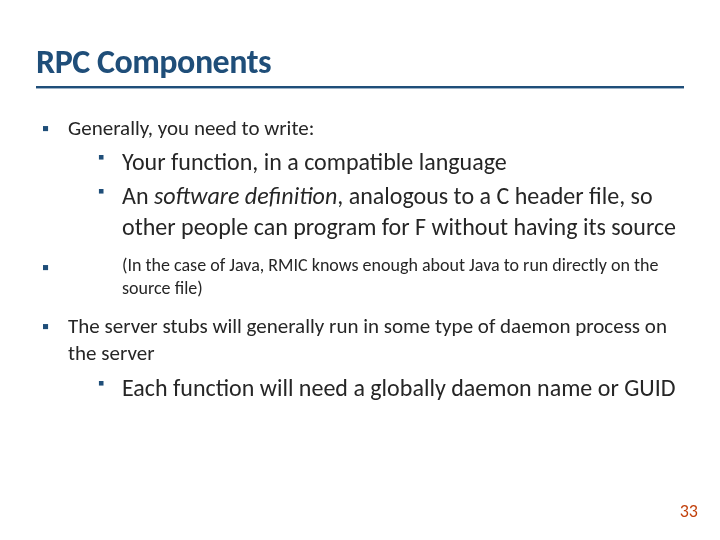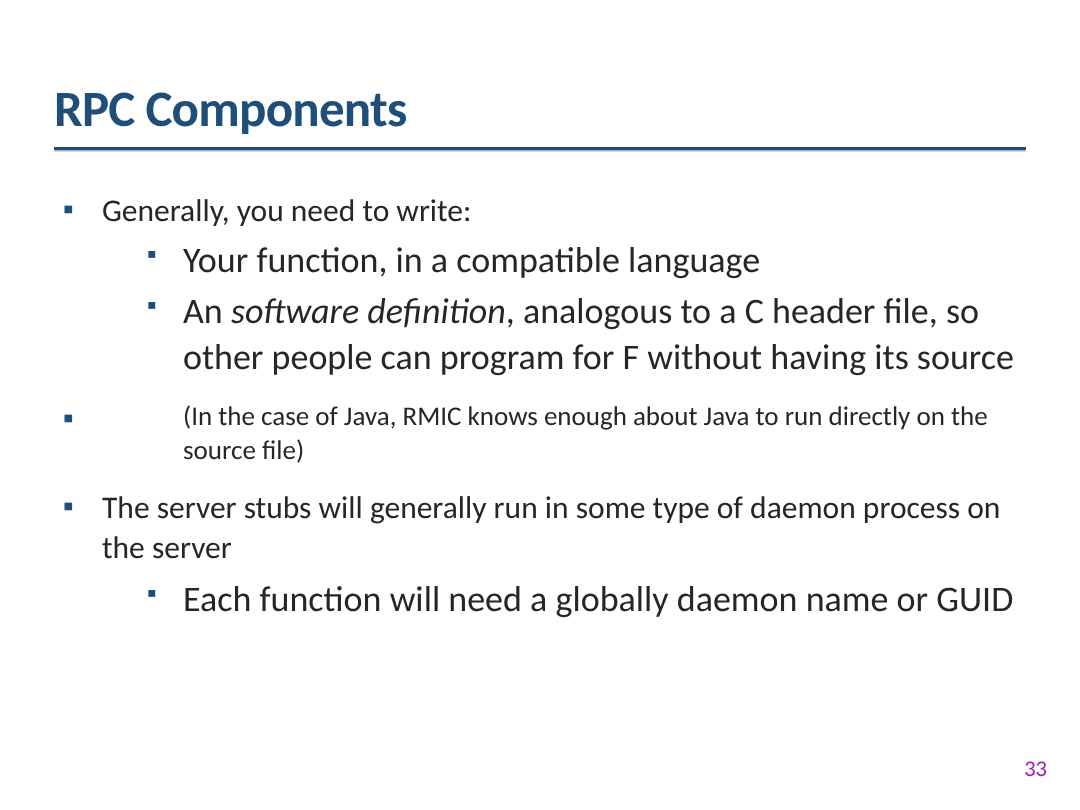--- a/index.html
+++ b/index.html
@@ -18,21 +18,21 @@
     width: 720px;
     height: 540px;
     box-sizing: border-box;
     padding: 40px 36px 0 36px;
   }
   .title {
     font-size: 34px;
     font-weight: 700;
     color: #1f4e79;
     letter-spacing: -0.5px;
-    margin: 16px 0 6px 0;
+    margin: 4px 0 6px 0;
     line-height: 1.05;
   }
   .rule {
     height: 0;
     border-top: 2px solid #1f4e79;
     border-bottom: 1px solid #9db2c7;
     margin-bottom: 26px;
   }
   .content {
     font-size: 21px;
@@ -84,22 +84,22 @@
     font-size: 18px;
     line-height: 1.3;
   }
   .ital {
     font-style: italic;
   }
   .pagenum {
     position: absolute;
     right: 22px;
     bottom: 18px;
-    font-size: 15px;
-    color: #a21caf;
+    font-size: 18px;
+    color: #c2410c;
   }
 </style>
 </head>
 <body>
 
 <div class="slide">
   <h1 class="title">RPC Components</h1>
   <div class="rule"></div>
 
   <div class="content">

